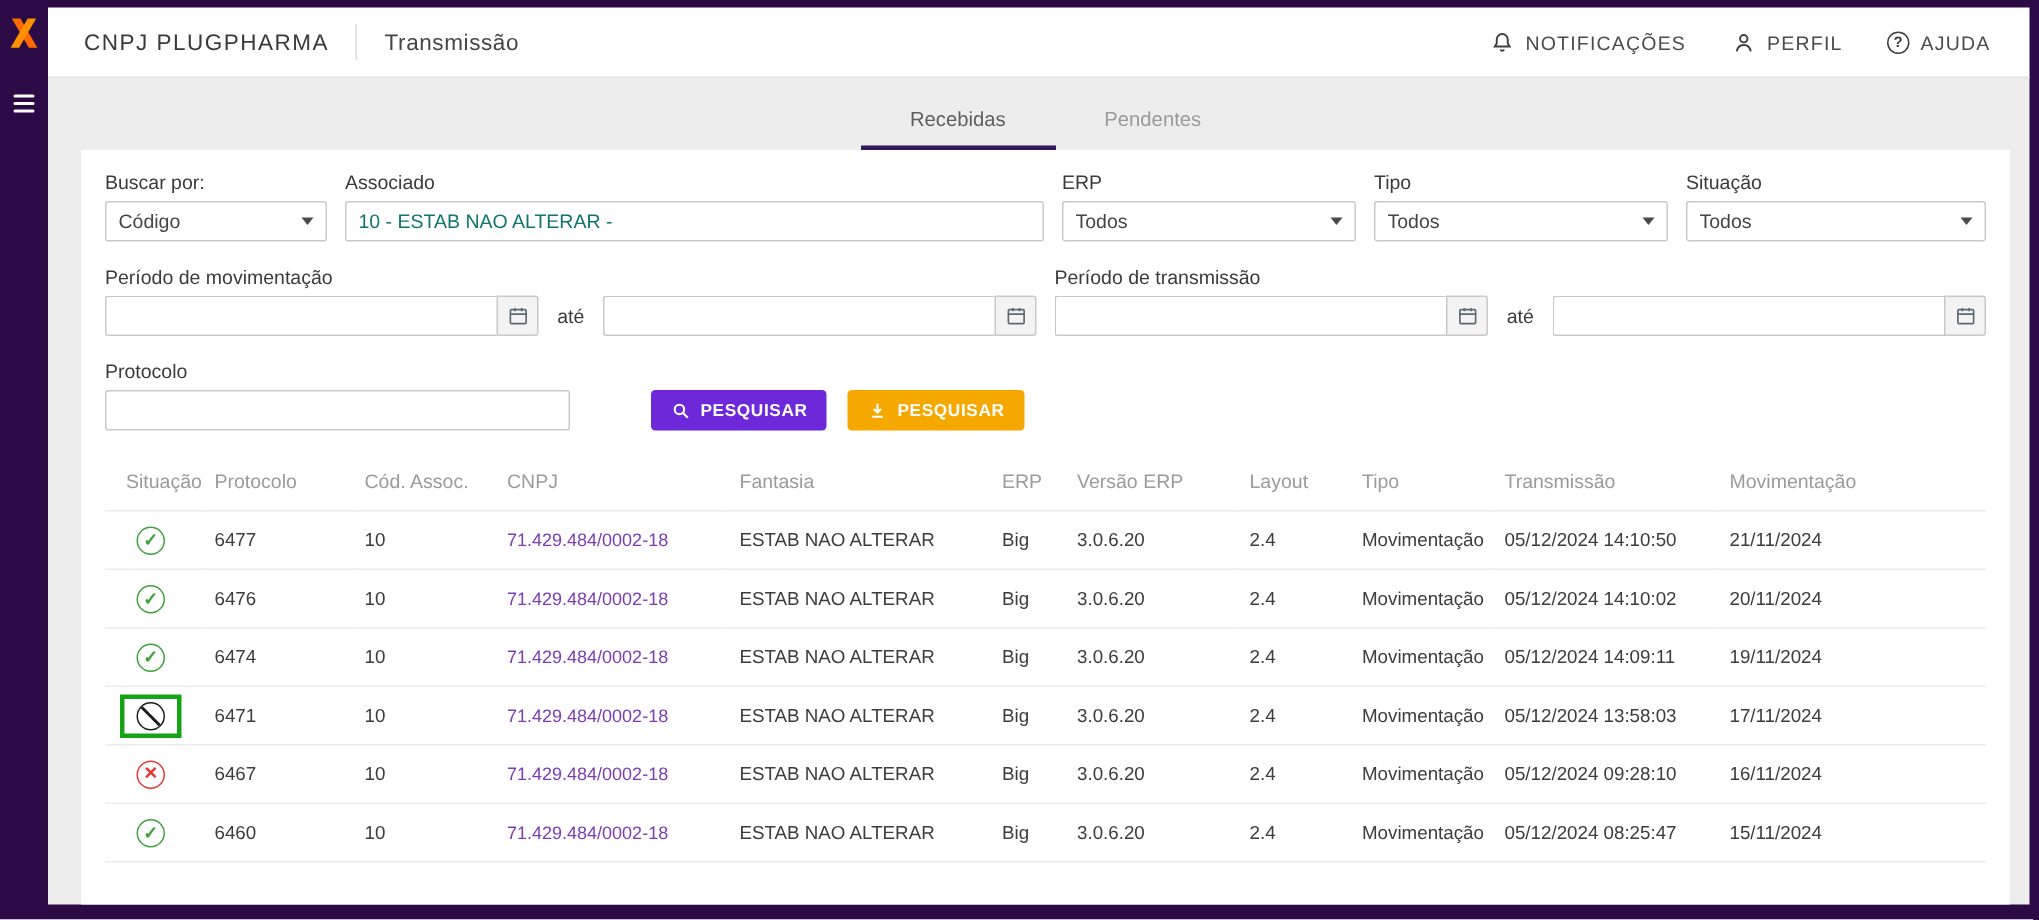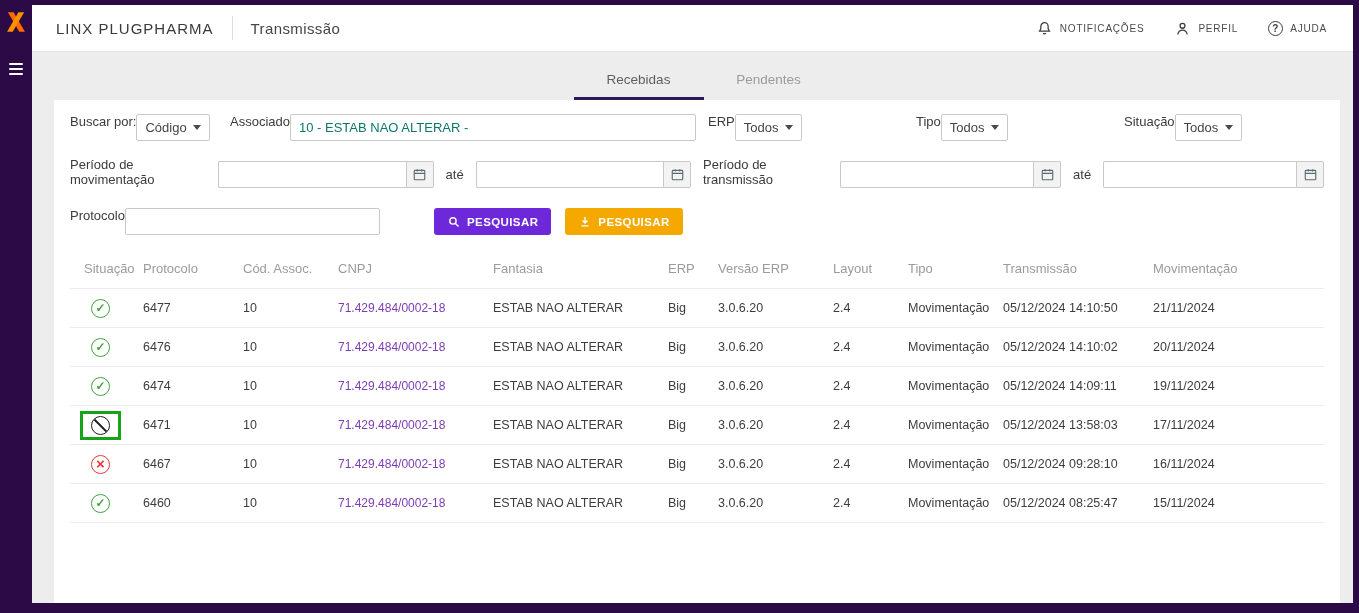--- a/index.html
+++ b/index.html
@@ -13,36 +13,36 @@
   .hamb span { width:14px; height:2px; background:#fff; border-radius:1px; }
 
   .main { flex:1; min-width:0; display:flex; flex-direction:column; }
 
   
   .topbar { height:47px; background:#fff; border-bottom:1px solid #e4e4e4; display:flex; align-items:center; padding:0 26px 0 24px; flex:0 0 auto; }
   .brand { font-size:15px; letter-spacing:1px; color:#3a3a3a; font-weight:500; }
   .tb-divider { width:1px; height:24px; background:#ddd; margin:0 18px; }
   .page-title { font-size:15px; color:#454545; letter-spacing:.4px; }
   .tb-right { margin-left:auto; display:flex; gap:30px; }
-  .tb-item { display:flex; align-items:center; gap:7px; font-size:10px; letter-spacing:.8px; color:#4b4b4b; font-weight:500; cursor:pointer; }
+  .tb-item { display:flex; align-items:center; gap:7px; font-size:13px; letter-spacing:.8px; color:#4b4b4b; font-weight:500; cursor:pointer; }
   .tb-item svg { display:block; }
   .help-circle { width:15px; height:15px; border:1.5px solid #3d3d3d; border-radius:50%; display:flex; align-items:center; justify-content:center; }
   .help-circle::before { content:"?"; font-size:10px; font-weight:700; color:#3d3d3d; }
 
   
   .content { flex:1; min-height:0; background:#ededed; display:flex; flex-direction:column; padding-top:10px;align-items:center; }
   .tabs { height:38px; margin-left:22px; display:flex; flex:0 0 auto; }
   .tab { width:130px; display:flex; align-items:center; justify-content:center; font-size:13.5px; color:#9b9b9b; cursor:pointer; border-bottom:3px solid transparent; }
   .tab[data-active="true"] { color:#5f5f5f; border-bottom-color:#2c1a5c; }
 
   .card { flex:1; min-height:0; overflow:hidden; background:#fff; margin:0 13px 0 22px; padding:14px 16px 0; }
 
   
   .frow { display:flex; gap:12px; margin-bottom:16px; }
-  .field { display:flex; flex-direction:row; }
+  .field { display:flex; flex-direction:column; }
   .field > label { font-size:13px; color:#3b3b3b; margin-bottom:5px; }
   .w-buscar { width:148px; } .w-assoc { flex:1; } .w-erp { width:196px; } .w-tipo { width:196px; } .w-sit { width:200px; }
   .select-wrap { position:relative; }
   select { width:100%; height:27px; border:1px solid #c9c9c9; border-radius:2px; background:#fff; font-size:13px; color:#454545; padding:0 22px 0 8px; appearance:none; -webkit-appearance:none; font-family:inherit; }
   .select-wrap::after { content:""; position:absolute; right:9px; top:11px; border:4px solid transparent; border-top:5px solid #4a4a4a; pointer-events:none; }
   input[type=text] { height:27px; width:100%; border:1px solid #c9c9c9; border-radius:2px; font-size:13px; color:#0f766e; padding:0 8px; font-family:inherit; }
 
   .dgroup { flex:1; }
   .date-row { display:flex; align-items:center; }
   .date-box { display:flex; flex:1; }
@@ -92,21 +92,21 @@
     <div class="hamb">
       <span></span>
         <span></span>
         <span></span>
     </div>
   </div>
 
   <div class="main">
 
     <div class="topbar">
-      <span class="brand">LINX PLUGPHARMA</span>
+      <span class="brand">CNPJ PLUGPHARMA</span>
       <span class="tb-divider"></span>
       <span class="page-title">Transmissão</span>
       <div class="tb-right">
         <div class="tb-item">
           <svg width="17" height="17" viewBox="0 0 20 20" fill="none" stroke="#3d3d3d" stroke-width="1.5">
             <path d="M10 3.2a4.3 4.3 0 0 0-4.3 4.3v2.9L4.2 13h11.6l-1.5-2.6V7.5A4.3 4.3 0 0 0 10 3.2z"></path>
             <path d="M8.6 15.3a1.5 1.5 0 0 0 2.8 0"></path>
           </svg>
           <span>NOTIFICAÇÕES</span>
         </div>

